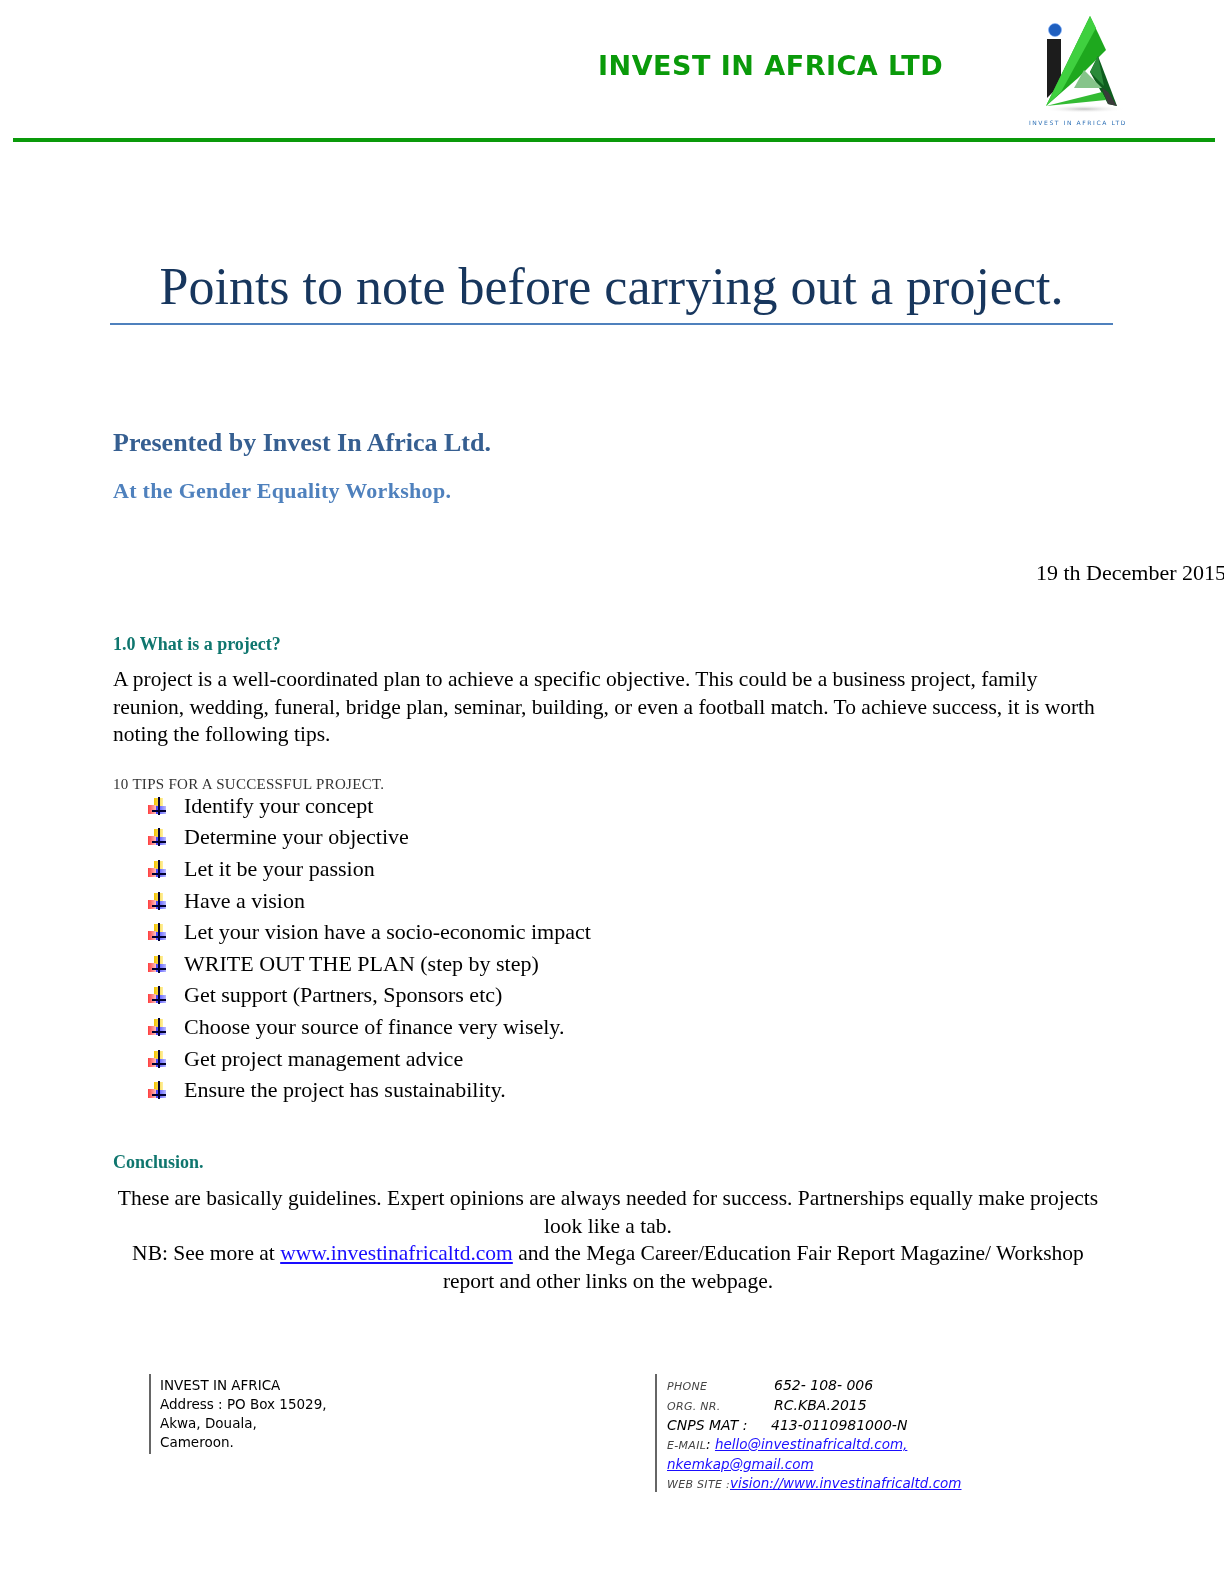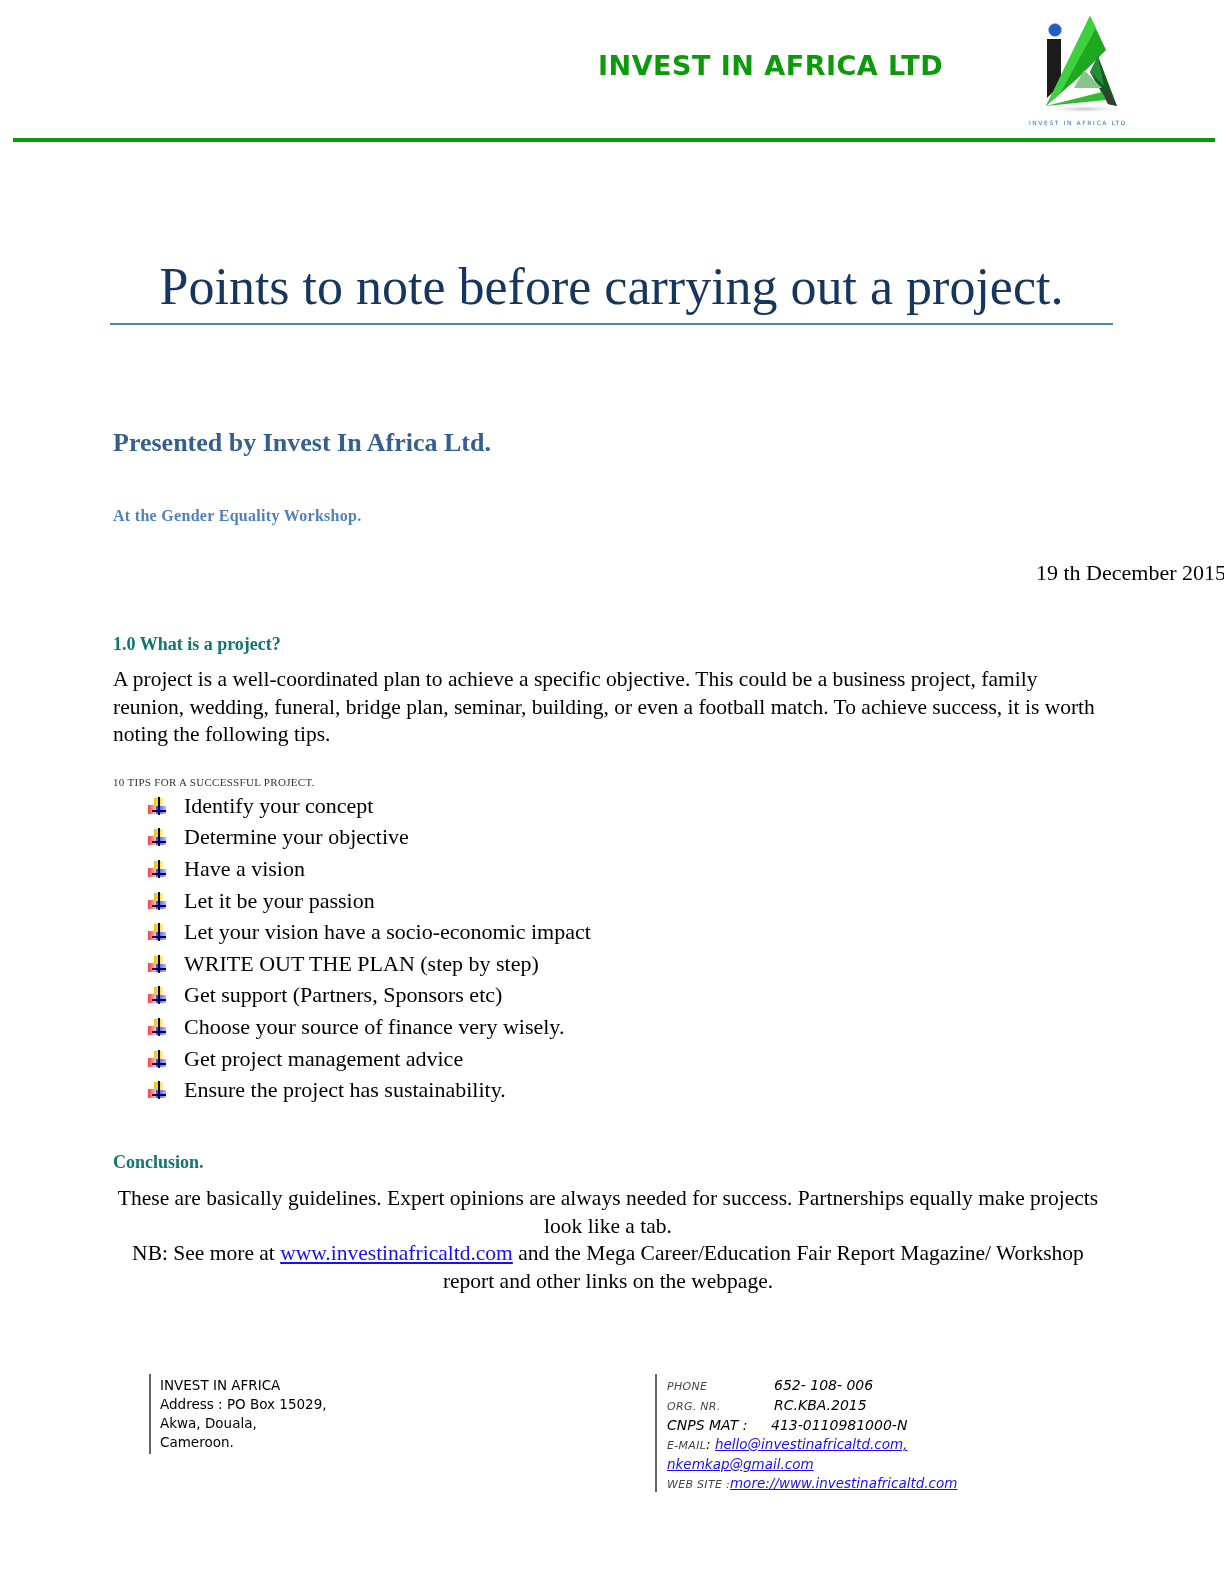--- a/index.html
+++ b/index.html
@@ -76,22 +76,22 @@
     .presented-by {
       left: 113px;
       top: 428px;
       font-size: 26px;
       font-weight: bold;
       color: #365f91;
       white-space: nowrap;
     }
     .workshop {
       left: 113px;
-      top: 507px;
-      font-size: 16px;
+      top: 478px;
+      font-size: 22px;
       font-weight: bold;
       color: #4f81bd;
       white-space: nowrap;
       letter-spacing: 0.3px;
     }
     .date {
       left: 12px;
       width: 1214px;
       top: 560px;
       text-align: right;
@@ -109,21 +109,21 @@
     }
     .body-para {
       left: 113px;
       width: 990px;
       font-size: 21.5px;
       line-height: 27.5px;
     }
     .tips-caption {
       left: 113px;
       top: 776px;
-      font-size: 11px;
+      font-size: 15px;
       color: #333;
       letter-spacing: 0.3px;
       white-space: nowrap;
     }
     .tips-list {
       left: 148px;
       top: 790px;
       margin: 0;
       padding: 0;
       list-style: none;
@@ -269,31 +269,31 @@
     <span>Determine your objective</span>
   </li>
   <li class="tip">
     <span class="tip-bullet">
         <i class="b-yellow"></i>
         <i class="b-red"></i>
         <i class="b-blue"></i>
         <i class="b-v"></i>
         <i class="b-h"></i>
       </span>
+    <span>Let it be your passion</span>
+  </li>
+  <li class="tip">
+    <span class="tip-bullet">
+        <i class="b-yellow"></i>
+        <i class="b-red"></i>
+        <i class="b-blue"></i>
+        <i class="b-v"></i>
+        <i class="b-h"></i>
+      </span>
     <span>Have a vision</span>
-  </li>
-  <li class="tip">
-    <span class="tip-bullet">
-        <i class="b-yellow"></i>
-        <i class="b-red"></i>
-        <i class="b-blue"></i>
-        <i class="b-v"></i>
-        <i class="b-h"></i>
-      </span>
-    <span>Let it be your passion</span>
   </li>
   <li class="tip">
     <span class="tip-bullet">
         <i class="b-yellow"></i>
         <i class="b-red"></i>
         <i class="b-blue"></i>
         <i class="b-v"></i>
         <i class="b-h"></i>
       </span>
     <span>Let your vision have a socio-economic impact</span>
@@ -375,15 +375,15 @@
   <div class="fr-row">
     <span class="fr-value" style="display:inline-block;width:104px;">CNPS MAT :</span><span class="fr-value">413-0110981000-N</span>
   </div>
   <div class="fr-row">
     <span class="fr-label-small">E-MAIL</span><span>: </span><a class="link" href="#">hello@investinafricaltd.com,</a>
   </div>
   <div class="fr-row">
     <a class="link" href="#">nkemkap@gmail.com</a>
   </div>
   <div class="fr-row">
-    <span class="fr-label-small">WEB SITE :</span><a class="link" href="#">more://www.investinafricaltd.com</a>
+    <span class="fr-label-small">WEB SITE :</span><a class="link" href="#">vision://www.investinafricaltd.com</a>
   </div>
 </div>
 
 </body></html>

